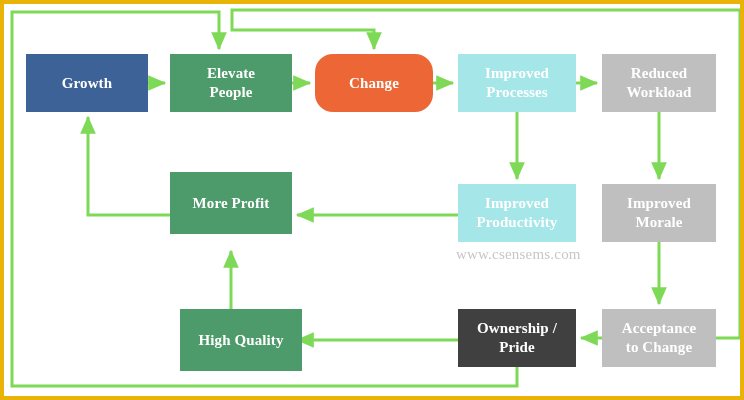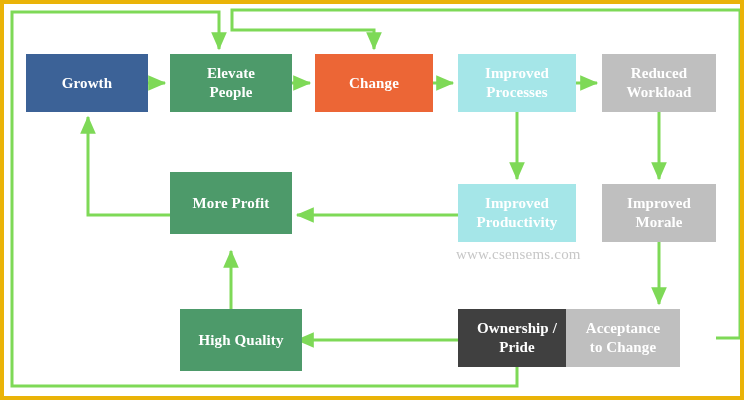--- a/index.html
+++ b/index.html
@@ -83,21 +83,21 @@
   </svg>
 
   <div class="node n-growth" style="left:22px;top:50px;width:122px;height:58px;">
     <span>Growth</span>
   </div>
 
   <div class="node n-green" style="left:166px;top:50px;width:122px;height:58px;">
     <span>Elevate<br>People</span>
   </div>
 
-  <div class="node n-orange" style="left:311px;top:50px;width:118px;height:58px;">
+  <div class="node n-orange" style="left:311px;top:50px;width:118px;height:58px;border-radius:18px;">
     <span>Change</span>
   </div>
 
   <div class="node n-cyan" style="left:454px;top:50px;width:118px;height:58px;">
     <span>Improved<br>Processes</span>
   </div>
 
   <div class="node n-gray" style="left:598px;top:50px;width:114px;height:58px;justify-content:center;">
     <span>Reduced<br>Workload</span>
   </div>
@@ -115,19 +115,19 @@
   </div>
 
   <div class="node n-green" style="left:176px;top:305px;width:122px;height:62px;">
     <span>High Quality</span>
   </div>
 
   <div class="node n-sky" style="left:454px;top:305px;width:118px;height:58px;">
     <span>Ownership /<br>Pride</span>
   </div>
 
-  <div class="node n-gray" style="left:562px;top:305px;width:114px;height:58px;">
+  <div class="node n-gray" style="left:598px;top:305px;width:114px;height:58px;">
     <span>Acceptance<br>to Change</span>
   </div>
 
   <div class="watermark" style="left:452px;top:242px;">www.csensems.com</div>
 
 </div>
 
 </body></html>

